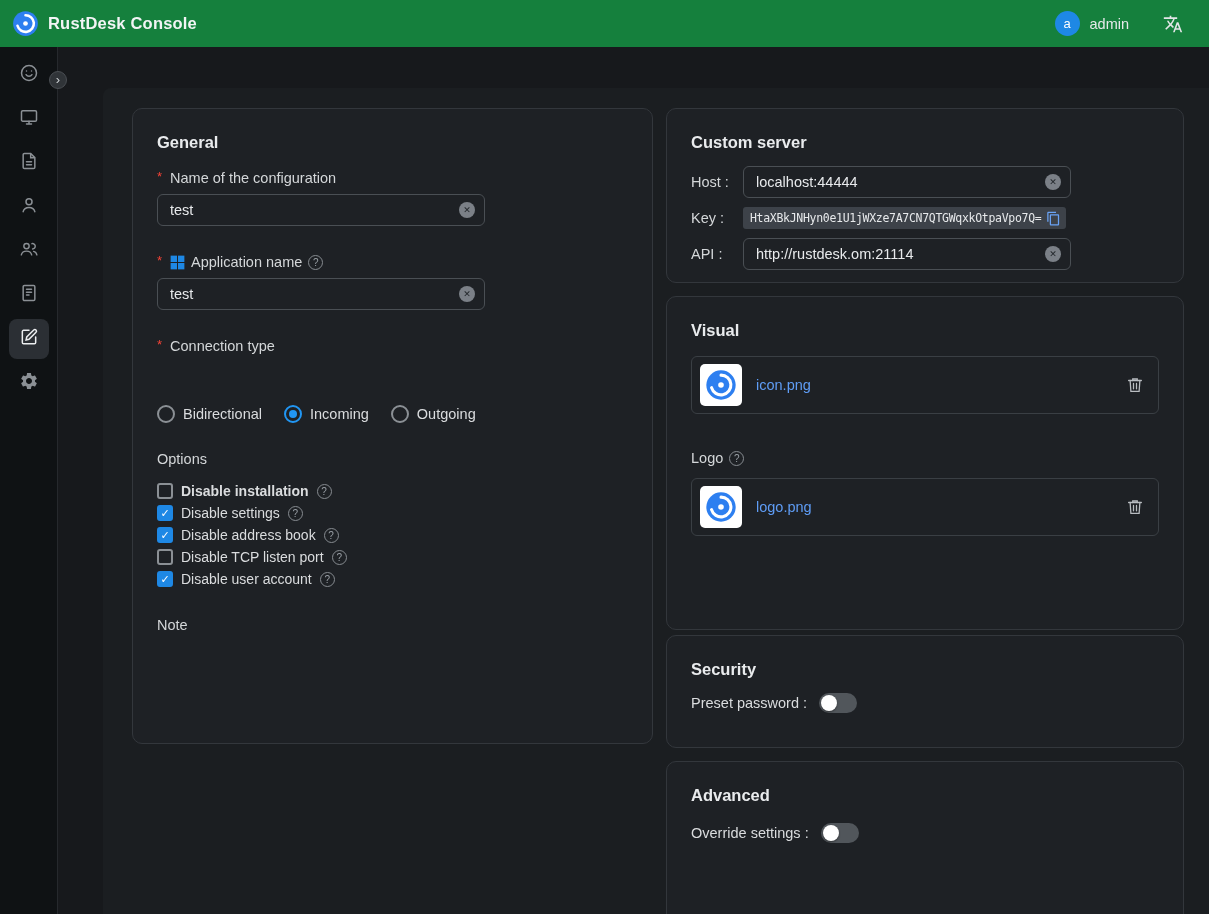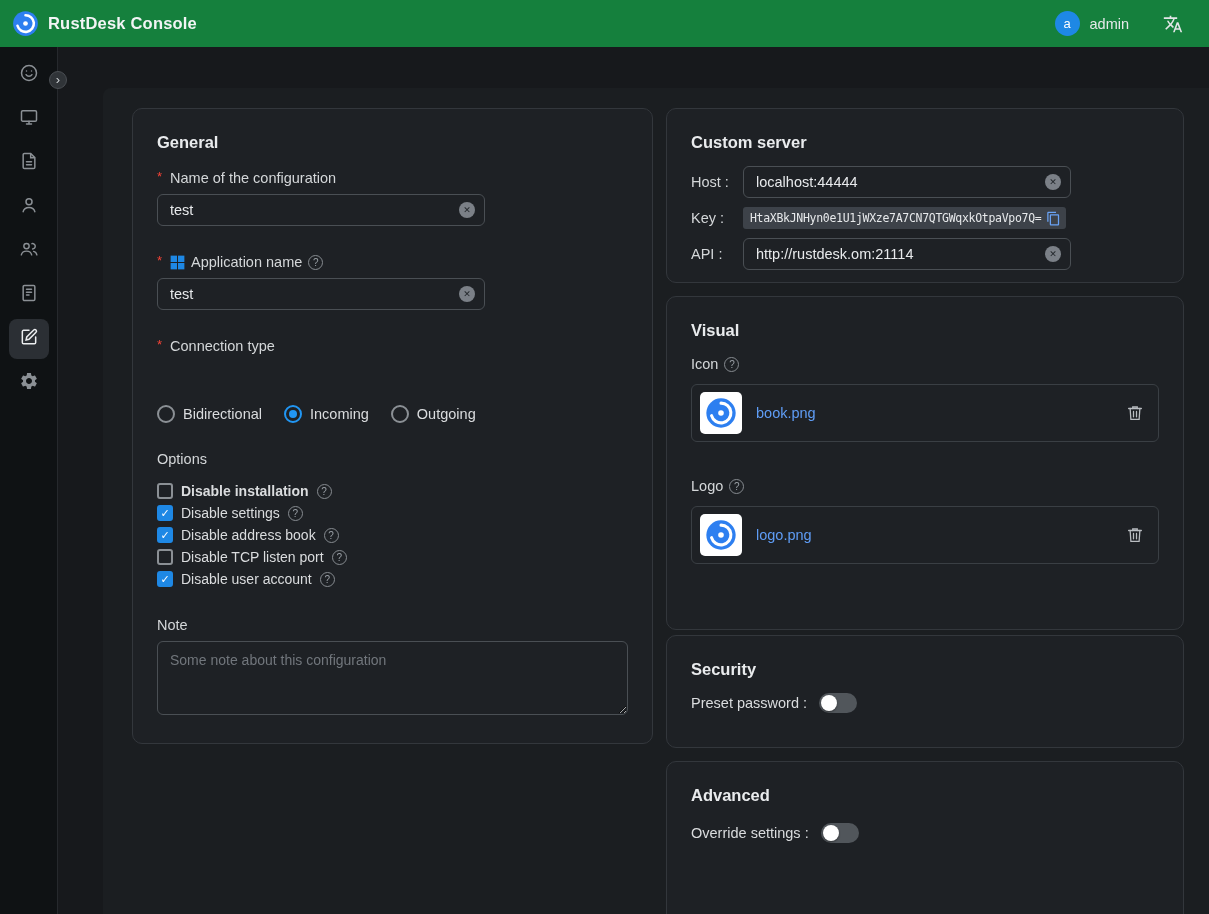--- a/index.html
+++ b/index.html
@@ -285,21 +285,20 @@
       </div>
       <div class="check-row">
         <span class="checkbox checked"></span>
         <span class="check-label">Disable user account</span>
         <span class="help"></span>
       </div>
 
       <div class="field-label mt28 mb8">
         <span>Note</span>
       </div>
-      <textarea class="note-area" placeholder="Some note about this configuration" style=""></textarea>
     </section>
 
     <section class="card card-server">
       <h2 class="card-title mb14">Custom server</h2>
 
       <div class="server-row">
         <span class="server-label">Host :</span>
         <div class="input-wrap">
           <input type="text" value="localhost:44444" style="">
           <span class="clear"></span>
@@ -323,33 +322,29 @@
         <div class="input-wrap">
           <input type="text" value="http://rustdesk.om:21114" style="">
           <span class="clear"></span>
         </div>
       </div>
     </section>
 
     <section class="card card-visual">
       <h2 class="card-title mb16">Visual</h2>
 
-      <div class="field-label mb12">
-        <span>Icon</span>
-        <span class="help"></span>
-      </div>
       <div class="file-box mb36">
         <span class="thumb">
           <svg width="32" height="32" viewBox="0 0 24 24">
             <circle cx="12" cy="12" r="11" fill="#2d7ff0"></circle>
             <path d="M12 4.6a7.4 7.4 0 1 1-7.1 9.4" fill="none" stroke="#fff" stroke-width="2.3" stroke-linecap="round"></path>
             <circle cx="12" cy="12" r="2.1" fill="#fff"></circle>
           </svg>
         </span>
-        <span class="file-link">book.png</span>
+        <span class="file-link">icon.png</span>
         <span class="trash">
           <svg viewBox="0 0 24 24" width="18" height="18" fill="none" stroke="currentColor" stroke-width="1.7" stroke-linecap="round">
             <path d="M3.5 6h17"></path>
               <path d="M9 6V4h6v2"></path>
               <path d="M5.5 6l1 14.5h11l1-14.5"></path>
               <path d="M10 10v7M14 10v7"></path>
           </svg>
         </span>
       </div>
 

